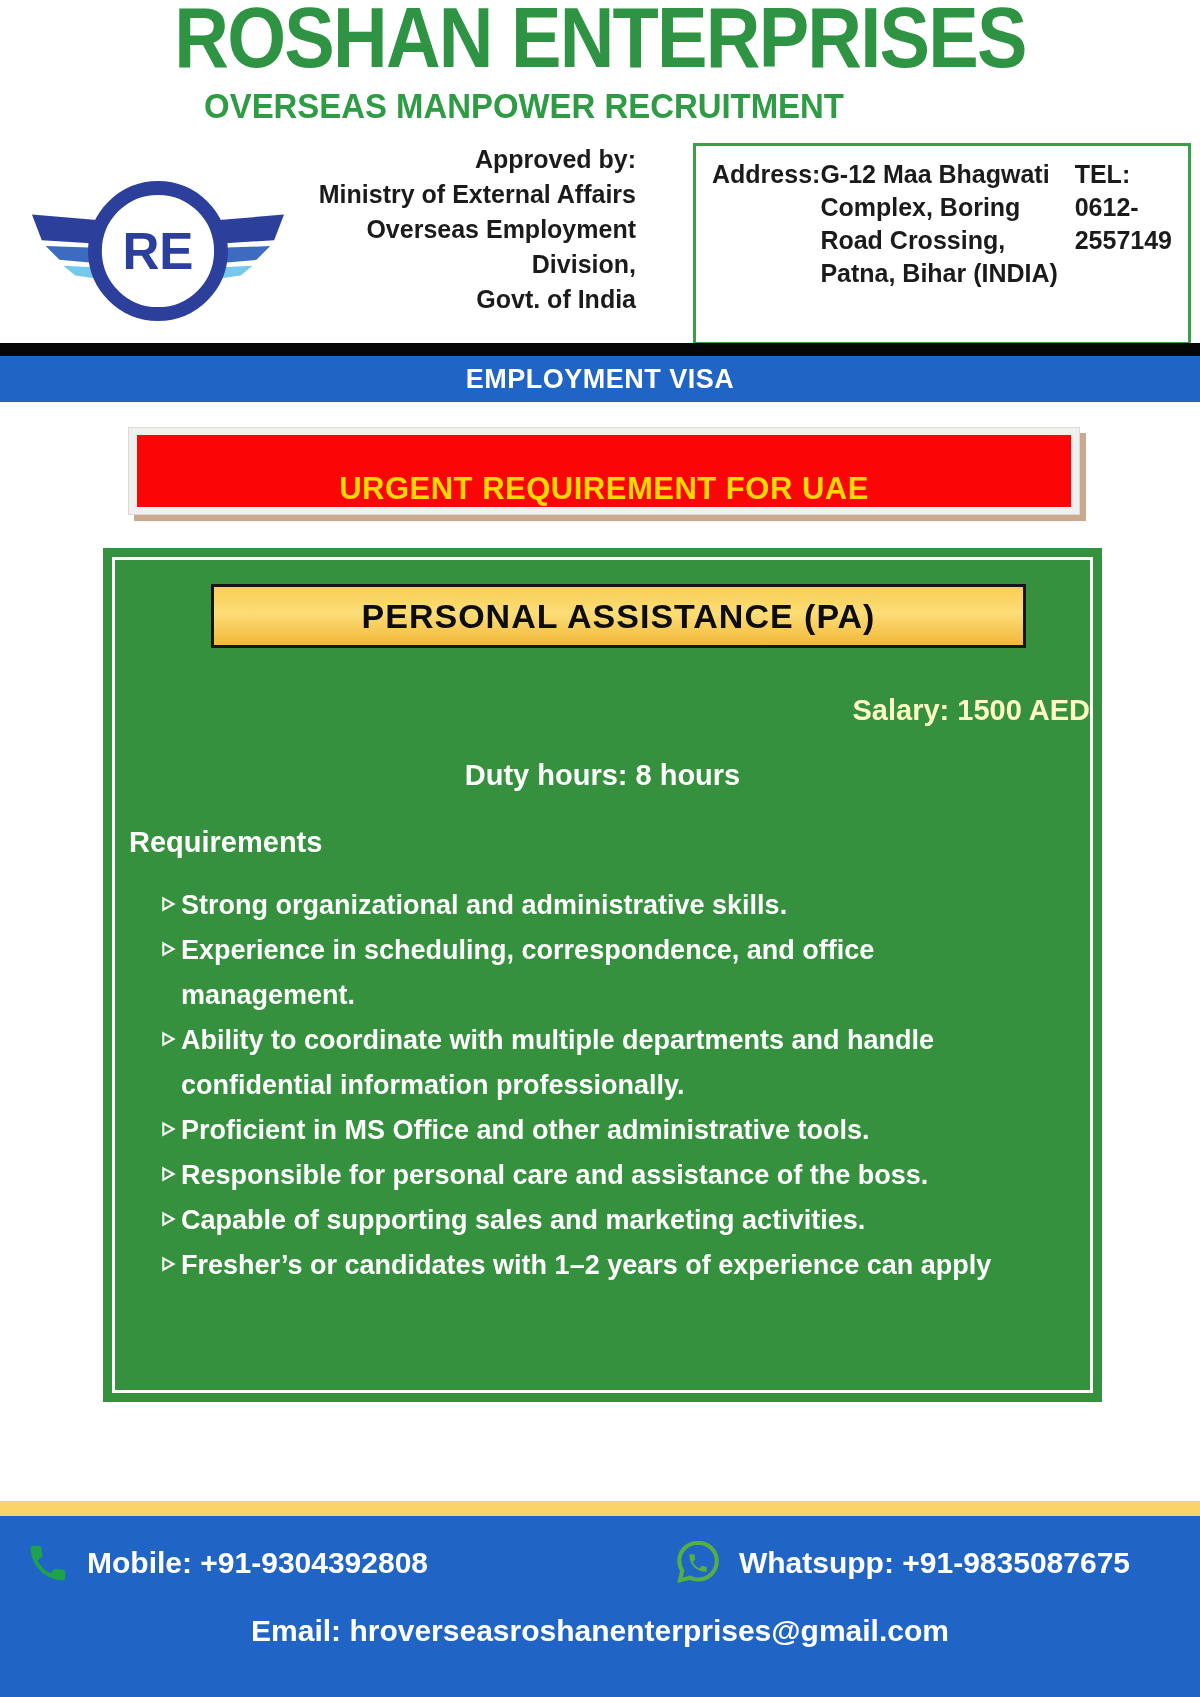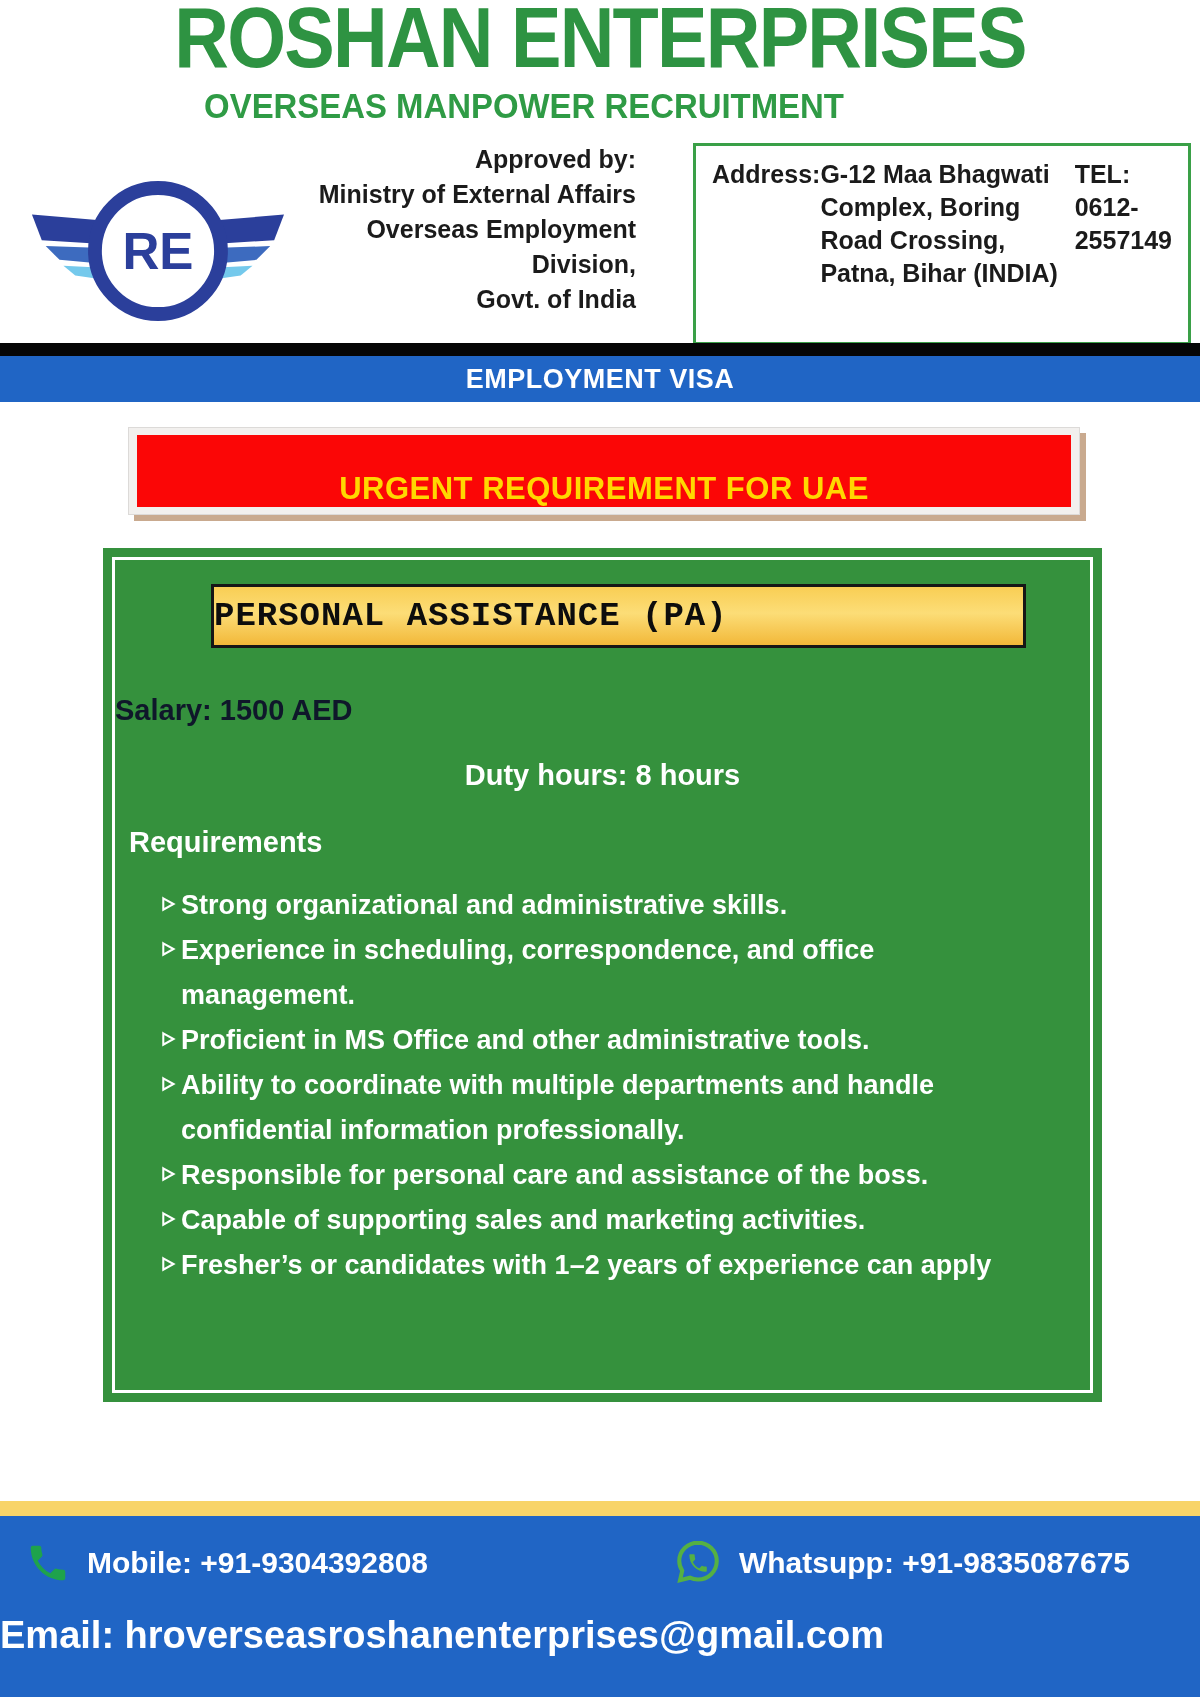--- a/index.html
+++ b/index.html
@@ -53,24 +53,24 @@
     position:absolute;left:103px;top:548px;width:999px;height:854px;box-sizing:border-box;
     background:#35913d;padding:9px;
   }
   .job-panel-inner{
     width:100%;height:100%;box-sizing:border-box;border:3px solid #ffffff;
     background:#35913d;overflow:hidden;
   }
   .job-title-box{
     margin:24px 64px 0 96px;height:58px;border:3px solid #161616;
     background:linear-gradient(180deg,#f9ce54 0%,#fcdd77 45%,#f2b839 100%);
-    display:flex;align-items:center;
-    color:#0d0d0d;font-size:34px;font-weight:700;letter-spacing:1px;font-family:Liberation Mono, monospace;
-  }
-  .salary-line{margin-top:46px;text-align:left;color:#0f172a;font-size:29px;font-weight:700;}
+    display:flex;align-items:center;justify-content:center;
+    color:#0d0d0d;font-size:34px;font-weight:700;letter-spacing:1px;
+  }
+  .salary-line{margin-top:46px;text-align:right;color:#fef9c3;font-size:29px;font-weight:700;}
   .duty-line{margin-top:32px;text-align:center;color:#fff;font-size:29px;font-weight:700;}
   .req-label{margin:34px 0 0 14px;color:#fff;font-size:29px;font-weight:700;}
   .req-list{margin:24px 0 0 0;padding:0 20px 0 46px;list-style:none;}
   .req-item{
     display:flex;align-items:flex-start;
     color:#fff;font-size:27px;font-weight:700;line-height:45px;
   }
   .req-item .marker{flex:0 0 20px;padding-top:12px;}
   .req-item .req-text{max-width:860px;}
   
@@ -79,22 +79,22 @@
     position:absolute;left:0;top:1516px;width:1200px;height:181px;background:#2065c5;
     color:#fff;
   }
   .footer-row{
     display:flex;align-items:center;justify-content:space-between;
     padding:22px 70px 0 25px;
   }
   .contact-group{display:flex;align-items:center;gap:16px;}
   .contact-text{font-size:30px;font-weight:700;white-space:nowrap;}
   .email-row{
-    margin-top:26px;text-align:left;
-    font-size:38px;font-weight:700;
+    margin-top:26px;text-align:center;
+    font-size:30px;font-weight:700;
   }
   .icon-svg{display:block;}
 </style>
 </head>
 <body>
 
 <div class="page">
 
   <div class="company-title">ROSHAN ENTERPRISES</div>
   <div class="tagline">OVERSEAS MANPOWER RECRUITMENT</div>
@@ -166,29 +166,29 @@
               </svg>
             </span>
           <span class="req-text">Experience in scheduling, correspondence, and office management.</span>
         </li>
         <li class="req-item">
           <span class="marker">
               <svg class="icon-svg" width="16" height="18" viewBox="0 0 14 14">
                 <path d="M2 2 L11 7 L2 12 Z" fill="none" stroke="#ffffff" stroke-width="1.8"></path>
               </svg>
             </span>
+          <span class="req-text">Ability to coordinate with multiple departments and handle confidential information professionally.</span>
+        </li>
+        <li class="req-item">
+          <span class="marker">
+              <svg class="icon-svg" width="16" height="18" viewBox="0 0 14 14">
+                <path d="M2 2 L11 7 L2 12 Z" fill="none" stroke="#ffffff" stroke-width="1.8"></path>
+              </svg>
+            </span>
           <span class="req-text">Proficient in MS Office and other administrative tools.</span>
-        </li>
-        <li class="req-item">
-          <span class="marker">
-              <svg class="icon-svg" width="16" height="18" viewBox="0 0 14 14">
-                <path d="M2 2 L11 7 L2 12 Z" fill="none" stroke="#ffffff" stroke-width="1.8"></path>
-              </svg>
-            </span>
-          <span class="req-text">Ability to coordinate with multiple departments and handle confidential information professionally.</span>
         </li>
         <li class="req-item">
           <span class="marker">
               <svg class="icon-svg" width="16" height="18" viewBox="0 0 14 14">
                 <path d="M2 2 L11 7 L2 12 Z" fill="none" stroke="#ffffff" stroke-width="1.8"></path>
               </svg>
             </span>
           <span class="req-text">Responsible for personal care and assistance of the boss.</span>
         </li>
         <li class="req-item">

